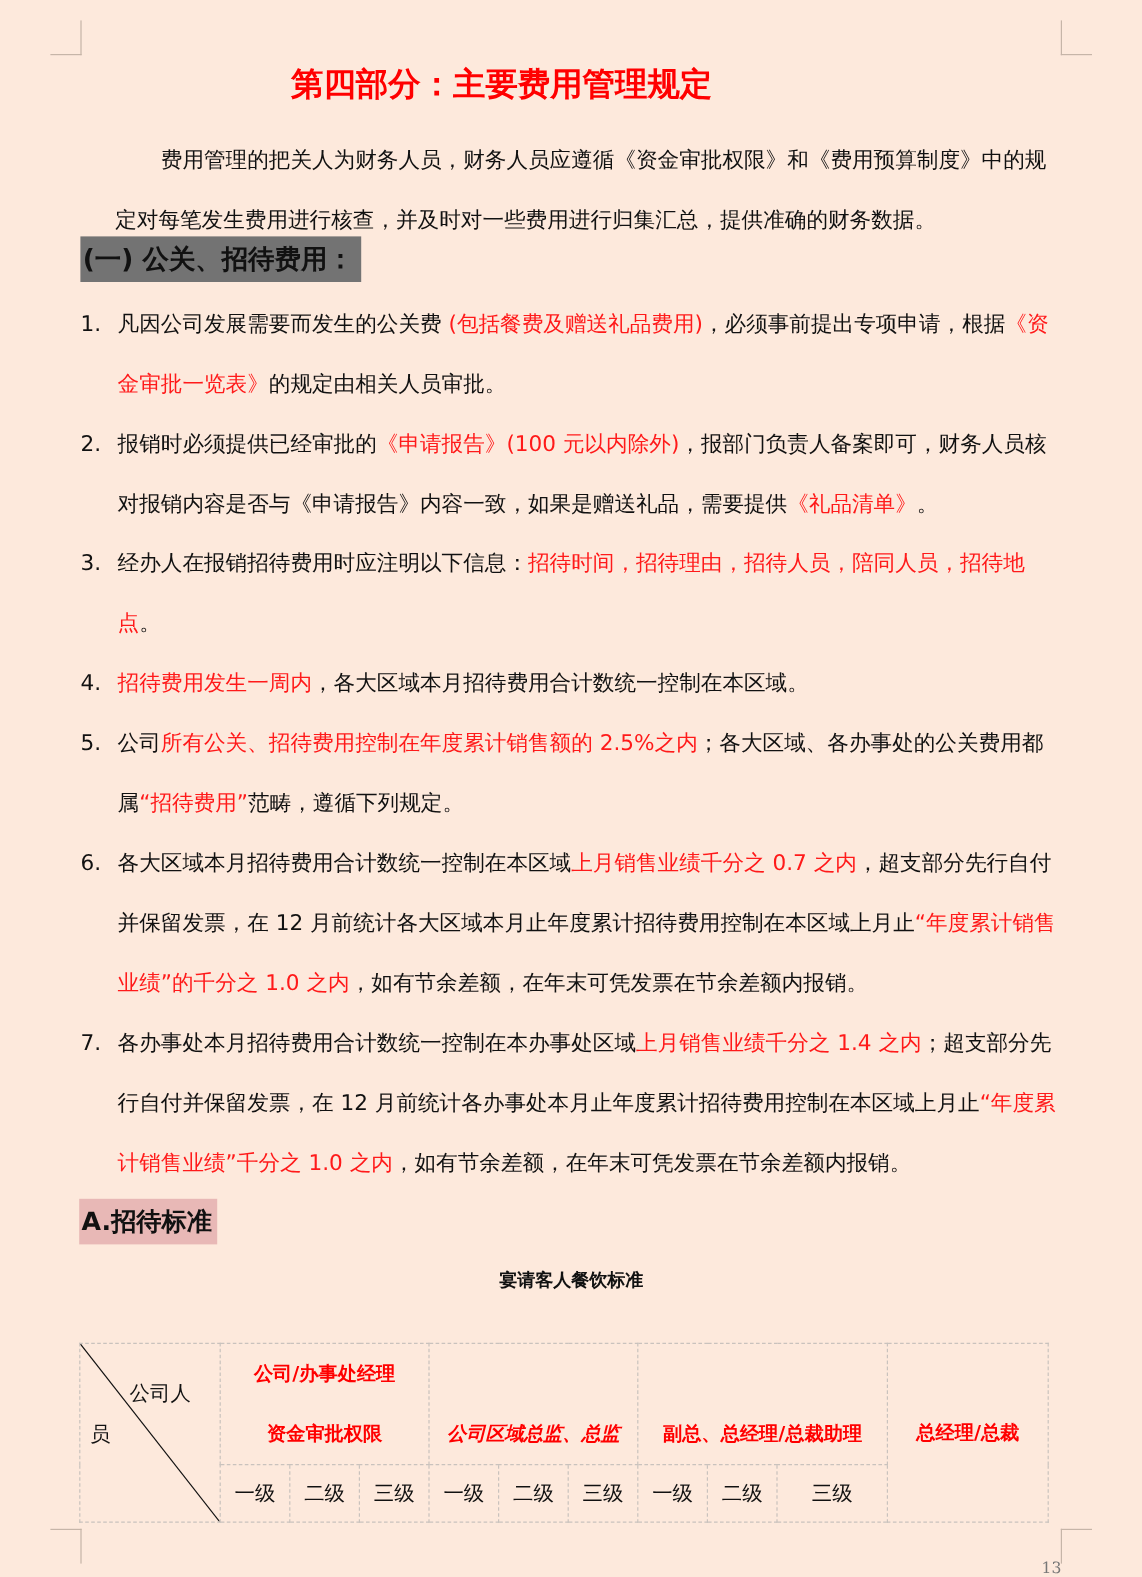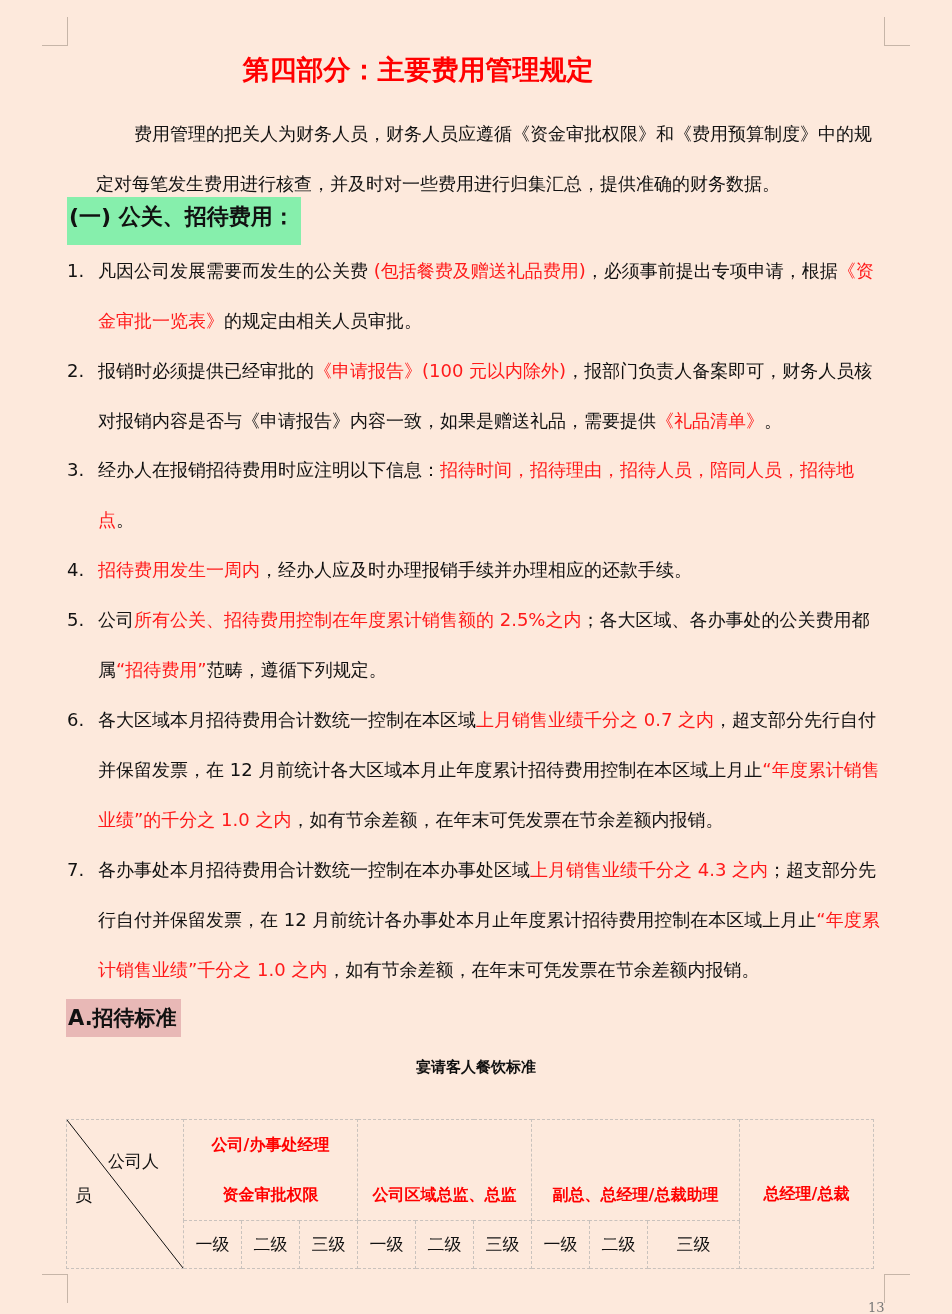--- a/index.html
+++ b/index.html
@@ -13,21 +13,21 @@
   .crop.tl { left:42px; top:17px; border-width:0 1px 1px 0; }
   .crop.tr { left:884px; top:17px; border-width:0 0 1px 1px; }
   .crop.bl { left:42px; top:1274px; border-width:1px 1px 0 0; }
   .crop.br { left:884px; top:1274px; border-width:1px 0 0 1px; }
   .pagenum { position:absolute; left:868px; top:1300px; font-size:13px; color:#777; font-family:"DejaVu Serif", serif; }
 
   .title { position:absolute; left:0; width:836px; top:52px; text-align:center; color:#ff0000; font-weight:bold; font-size:27px; letter-spacing:0px; }
   .red { color:#ff1a1a; }
   .para { position:absolute; left:96px; width:790px; font-size:18px; line-height:50px; }
   .intro { top:109px; text-indent:38px; }
-  .h1 { position:absolute; left:67px; top:197px; background:#86efac; font-weight:bold; font-size:22px; padding:6px 6px 14px 2px; line-height:28px; }
+  .h1 { position:absolute; left:67px; top:197px; background:#737373; font-weight:bold; font-size:22px; padding:6px 6px 4px 2px; line-height:28px; }
   .item { position:absolute; left:67px; width:820px; font-size:18px; line-height:50px; }
   .item .num { position:absolute; left:0; top:0; }
   .item .txt { display:block; margin-left:31px; }
   .h2 { position:absolute; left:66px; top:999px; background:#e8b8b6; font-weight:bold; font-size:21px; padding:5px 4px 5px 2px; line-height:28px; }
   .caption { position:absolute; left:0; width:952px; top:1058px; text-align:center; font-weight:bold; font-size:15px; }
 
   table.std { position:absolute; left:66px; top:1119px; border-collapse:collapse; font-size:17px; }
   table.std td { border:1px dashed #c9c2bd; text-align:center; padding:0; }
   .hdr { color:#ff0000; font-weight:bold; font-size:16px; }
   .diag { position:relative; width:116px; height:148px; }
@@ -58,36 +58,36 @@
   <span class="txt"><span>报销时必须提供已经审批的</span><span class="red">《申请报告》(100 元以内除外)</span><span>，报部门负责人备案即可，财务人员核对报销内容是否与《申请报告》内容一致，如果是赠送礼品，需要提供</span><span class="red">《礼品清单》</span><span>。</span></span>
 </div>
 
 <div class="item" style="top:445px">
   <span class="num">3.</span>
   <span class="txt"><span>经办人在报销招待费用时应注明以下信息：</span><span class="red">招待时间，招待理由，招待人员，陪同人员，招待地点</span><span>。</span></span>
 </div>
 
 <div class="item" style="top:545px">
   <span class="num">4.</span>
-  <span class="txt"><span class="red">招待费用发生一周内</span><span>，经办人应及时办理报销手续并办理相应的还款手续。</span></span>
+  <span class="txt"><span class="red">招待费用发生一周内</span><span>，各大区域本月招待费用合计数统一控制在本区域。</span></span>
 </div>
 
 <div class="item" style="top:595px">
   <span class="num">5.</span>
   <span class="txt"><span>公司</span><span class="red">所有公关、招待费用控制在年度累计销售额的 2.5%之内</span><span>；各大区域、各办事处的公关费用都属</span><span class="red">“招待费用”</span><span>范畴，遵循下列规定。</span></span>
 </div>
 
 <div class="item" style="top:695px">
   <span class="num">6.</span>
   <span class="txt"><span>各大区域本月招待费用合计数统一控制在本区域</span><span class="red">上月销售业绩千分之 0.7 之内</span><span>，超支部分先行自付并保留发票，在 12 月前统计各大区域本月止年度累计招待费用控制在本区域上月止</span><span class="red">“年度累计销售业绩”的千分之 1.0 之内</span><span>，如有节余差额，在年末可凭发票在节余差额内报销。</span></span>
 </div>
 
 <div class="item" style="top:845px">
   <span class="num">7.</span>
-  <span class="txt"><span>各办事处本月招待费用合计数统一控制在本办事处区域</span><span class="red">上月销售业绩千分之 4.3 之内</span><span>；超支部分先行自付并保留发票，在 12 月前统计各办事处本月止年度累计招待费用控制在本区域上月止</span><span class="red">“年度累计销售业绩”千分之 1.0 之内</span><span>，如有节余差额，在年末可凭发票在节余差额内报销。</span></span>
+  <span class="txt"><span>各办事处本月招待费用合计数统一控制在本办事处区域</span><span class="red">上月销售业绩千分之 1.4 之内</span><span>；超支部分先行自付并保留发票，在 12 月前统计各办事处本月止年度累计招待费用控制在本区域上月止</span><span class="red">“年度累计销售业绩”千分之 1.0 之内</span><span>，如有节余差额，在年末可凭发票在节余差额内报销。</span></span>
 </div>
 
 <div class="h2">A.招待标准</div>
 <div class="caption">宴请客人餐饮标准</div>
 
 <table class="std">
   <tbody>
       <tr style="height:100px">
     <td rowspan="2" style="width:116px; vertical-align:top;">
       <div class="diag">
@@ -95,21 +95,21 @@
               <line x1="0" y1="0" x2="116" y2="148" stroke="#111" stroke-width="1"></line>
             </svg>
         <span class="top">公司人</span>
         <span class="bottom">员</span>
       </div>
     </td>
     <td colspan="3" class="hdr" style="width:172px; line-height:50px;">
       <div>公司/办事处经理</div>
       <div>资金审批权限</div>
     </td>
-    <td colspan="3" class="hdr" style="width:172px; vertical-align:bottom; padding-bottom:14px;">公司区域总监、总监</td>
+    <td colspan="3" class="hdr" style="width:172px; vertical-align:bottom; padding-bottom:14px;font-style:italic;">公司区域总监、总监</td>
     <td colspan="3" class="hdr" style="width:205px; vertical-align:bottom; padding-bottom:14px;">副总、总经理/总裁助理</td>
     <td rowspan="2" class="hdr" style="width:133px;">总经理/总裁</td>
   </tr>
   <tr style="height:48px">
     <td style="width:57px">一级</td>
     <td style="width:57px">二级</td>
     <td style="width:57px">三级</td>
     <td style="width:57px">一级</td>
     <td style="width:57px">二级</td>
     <td style="width:57px">三级</td>

